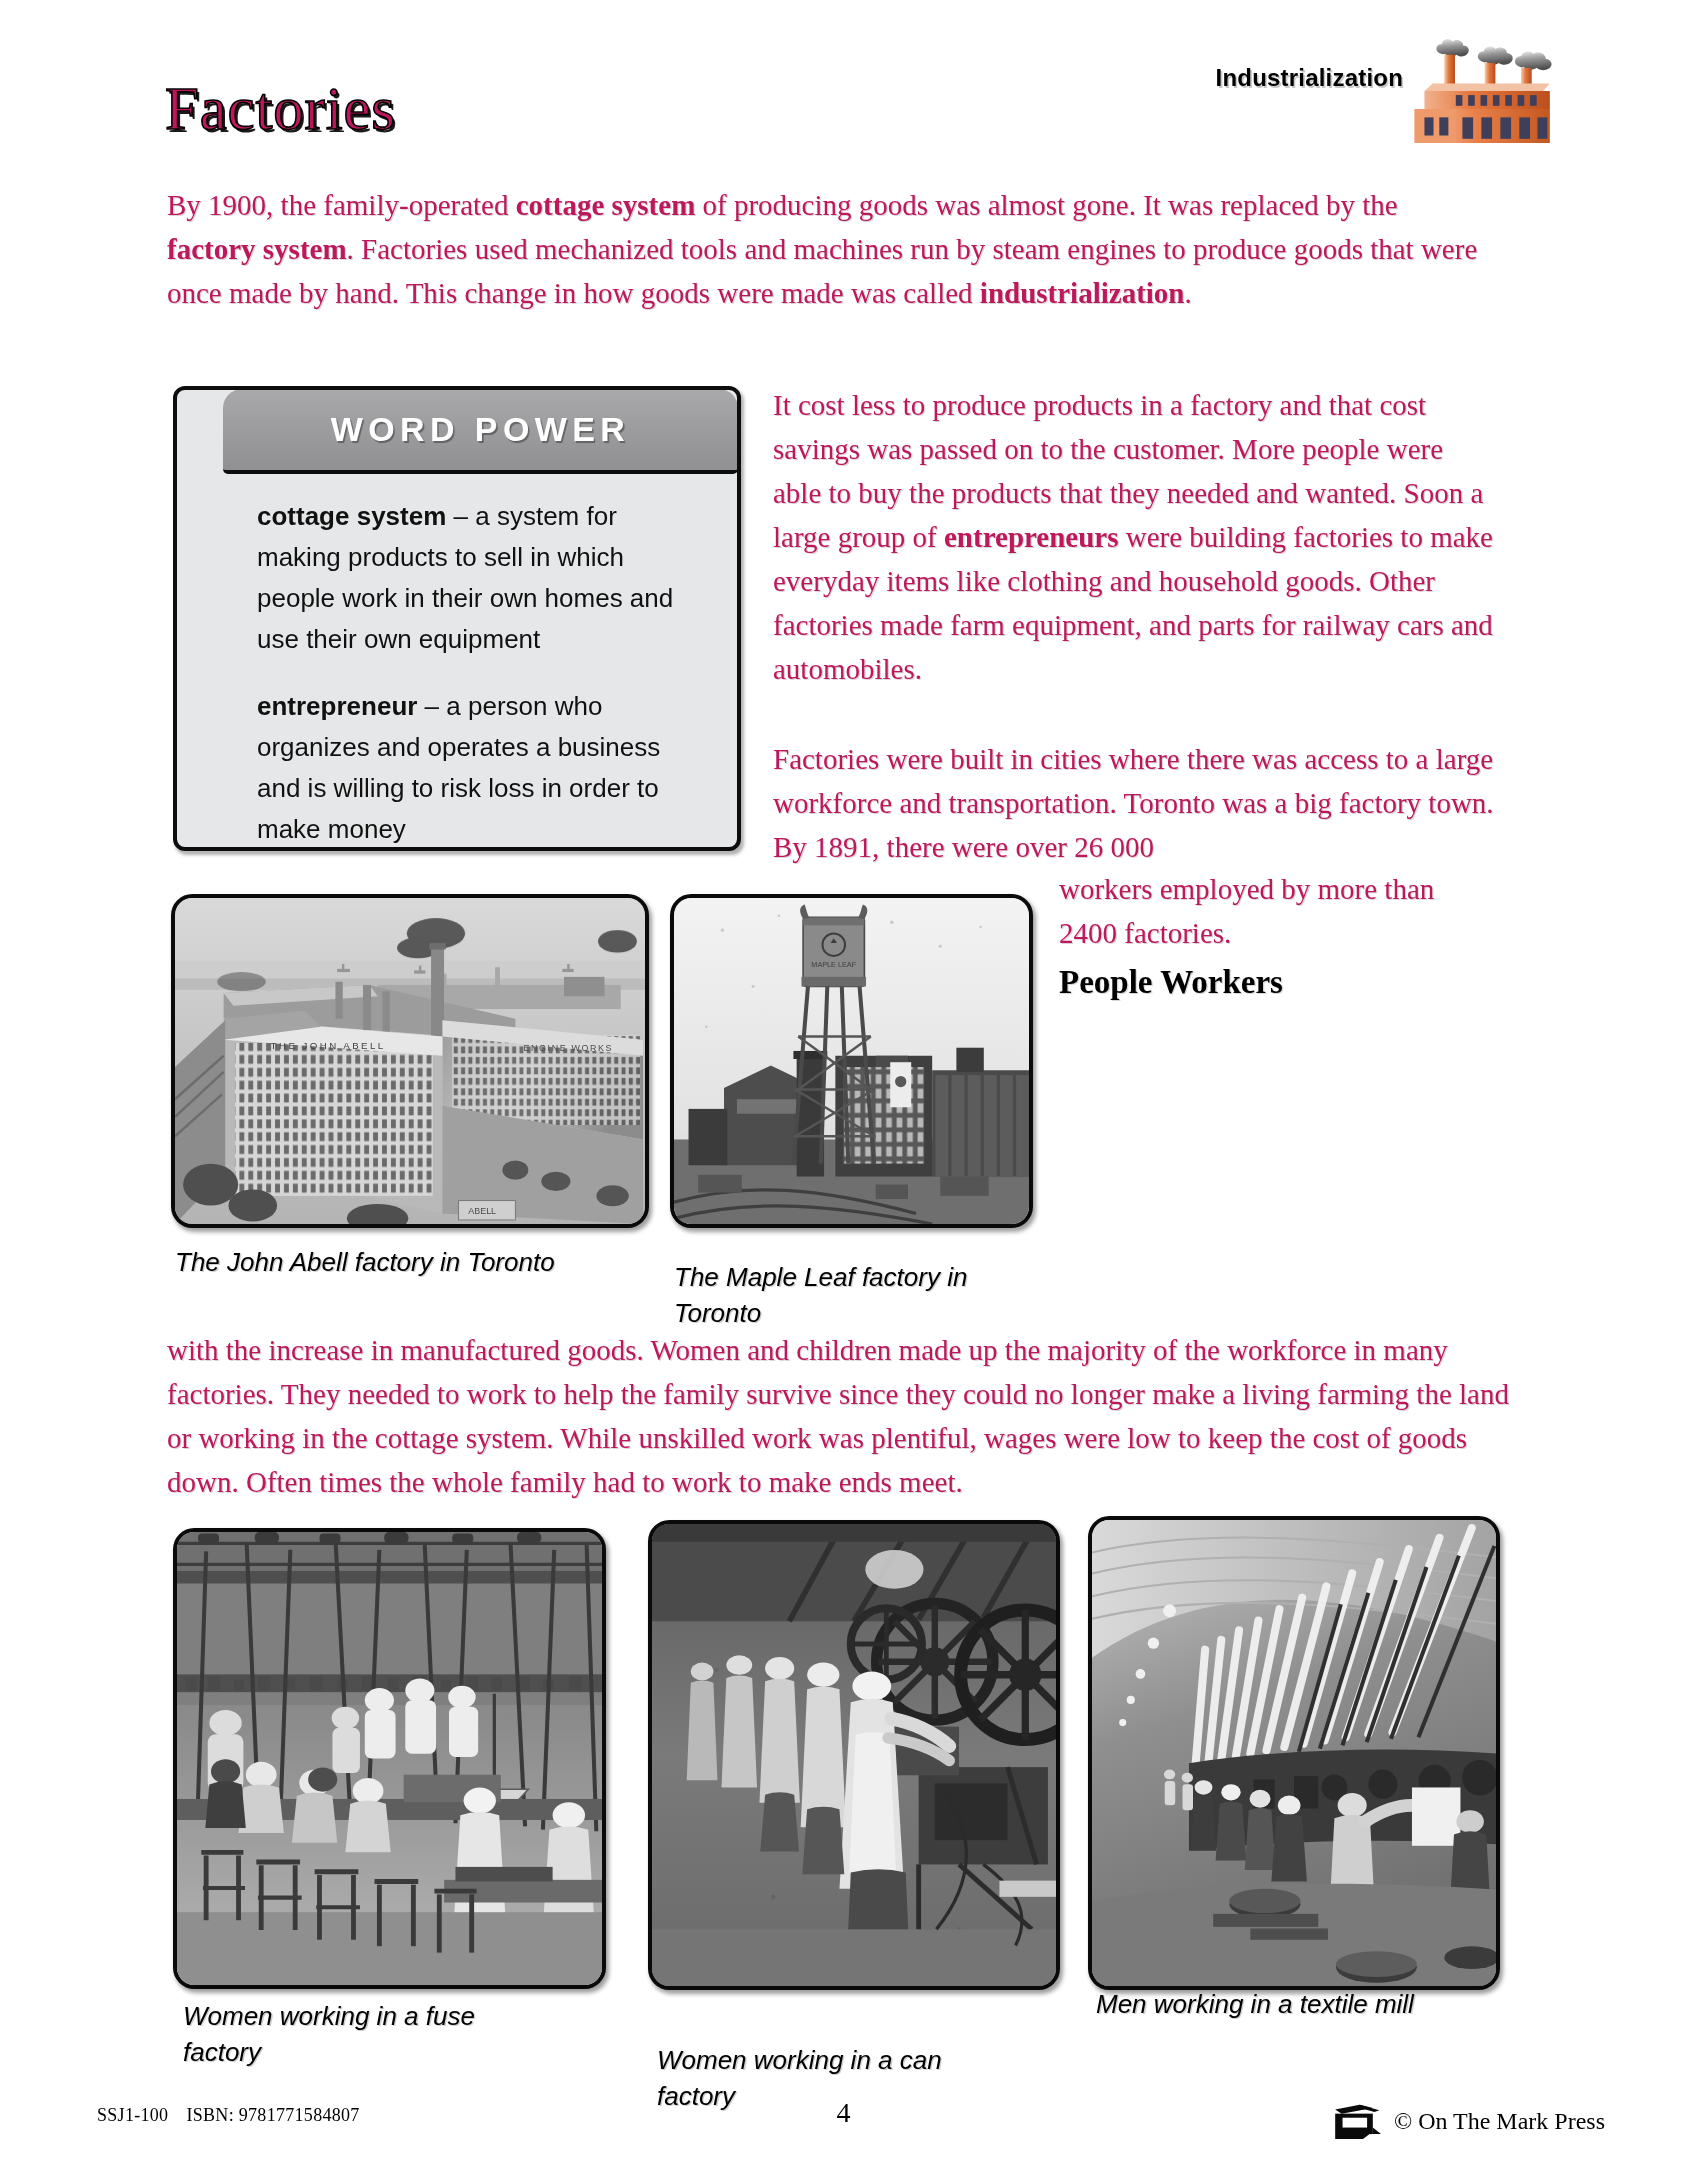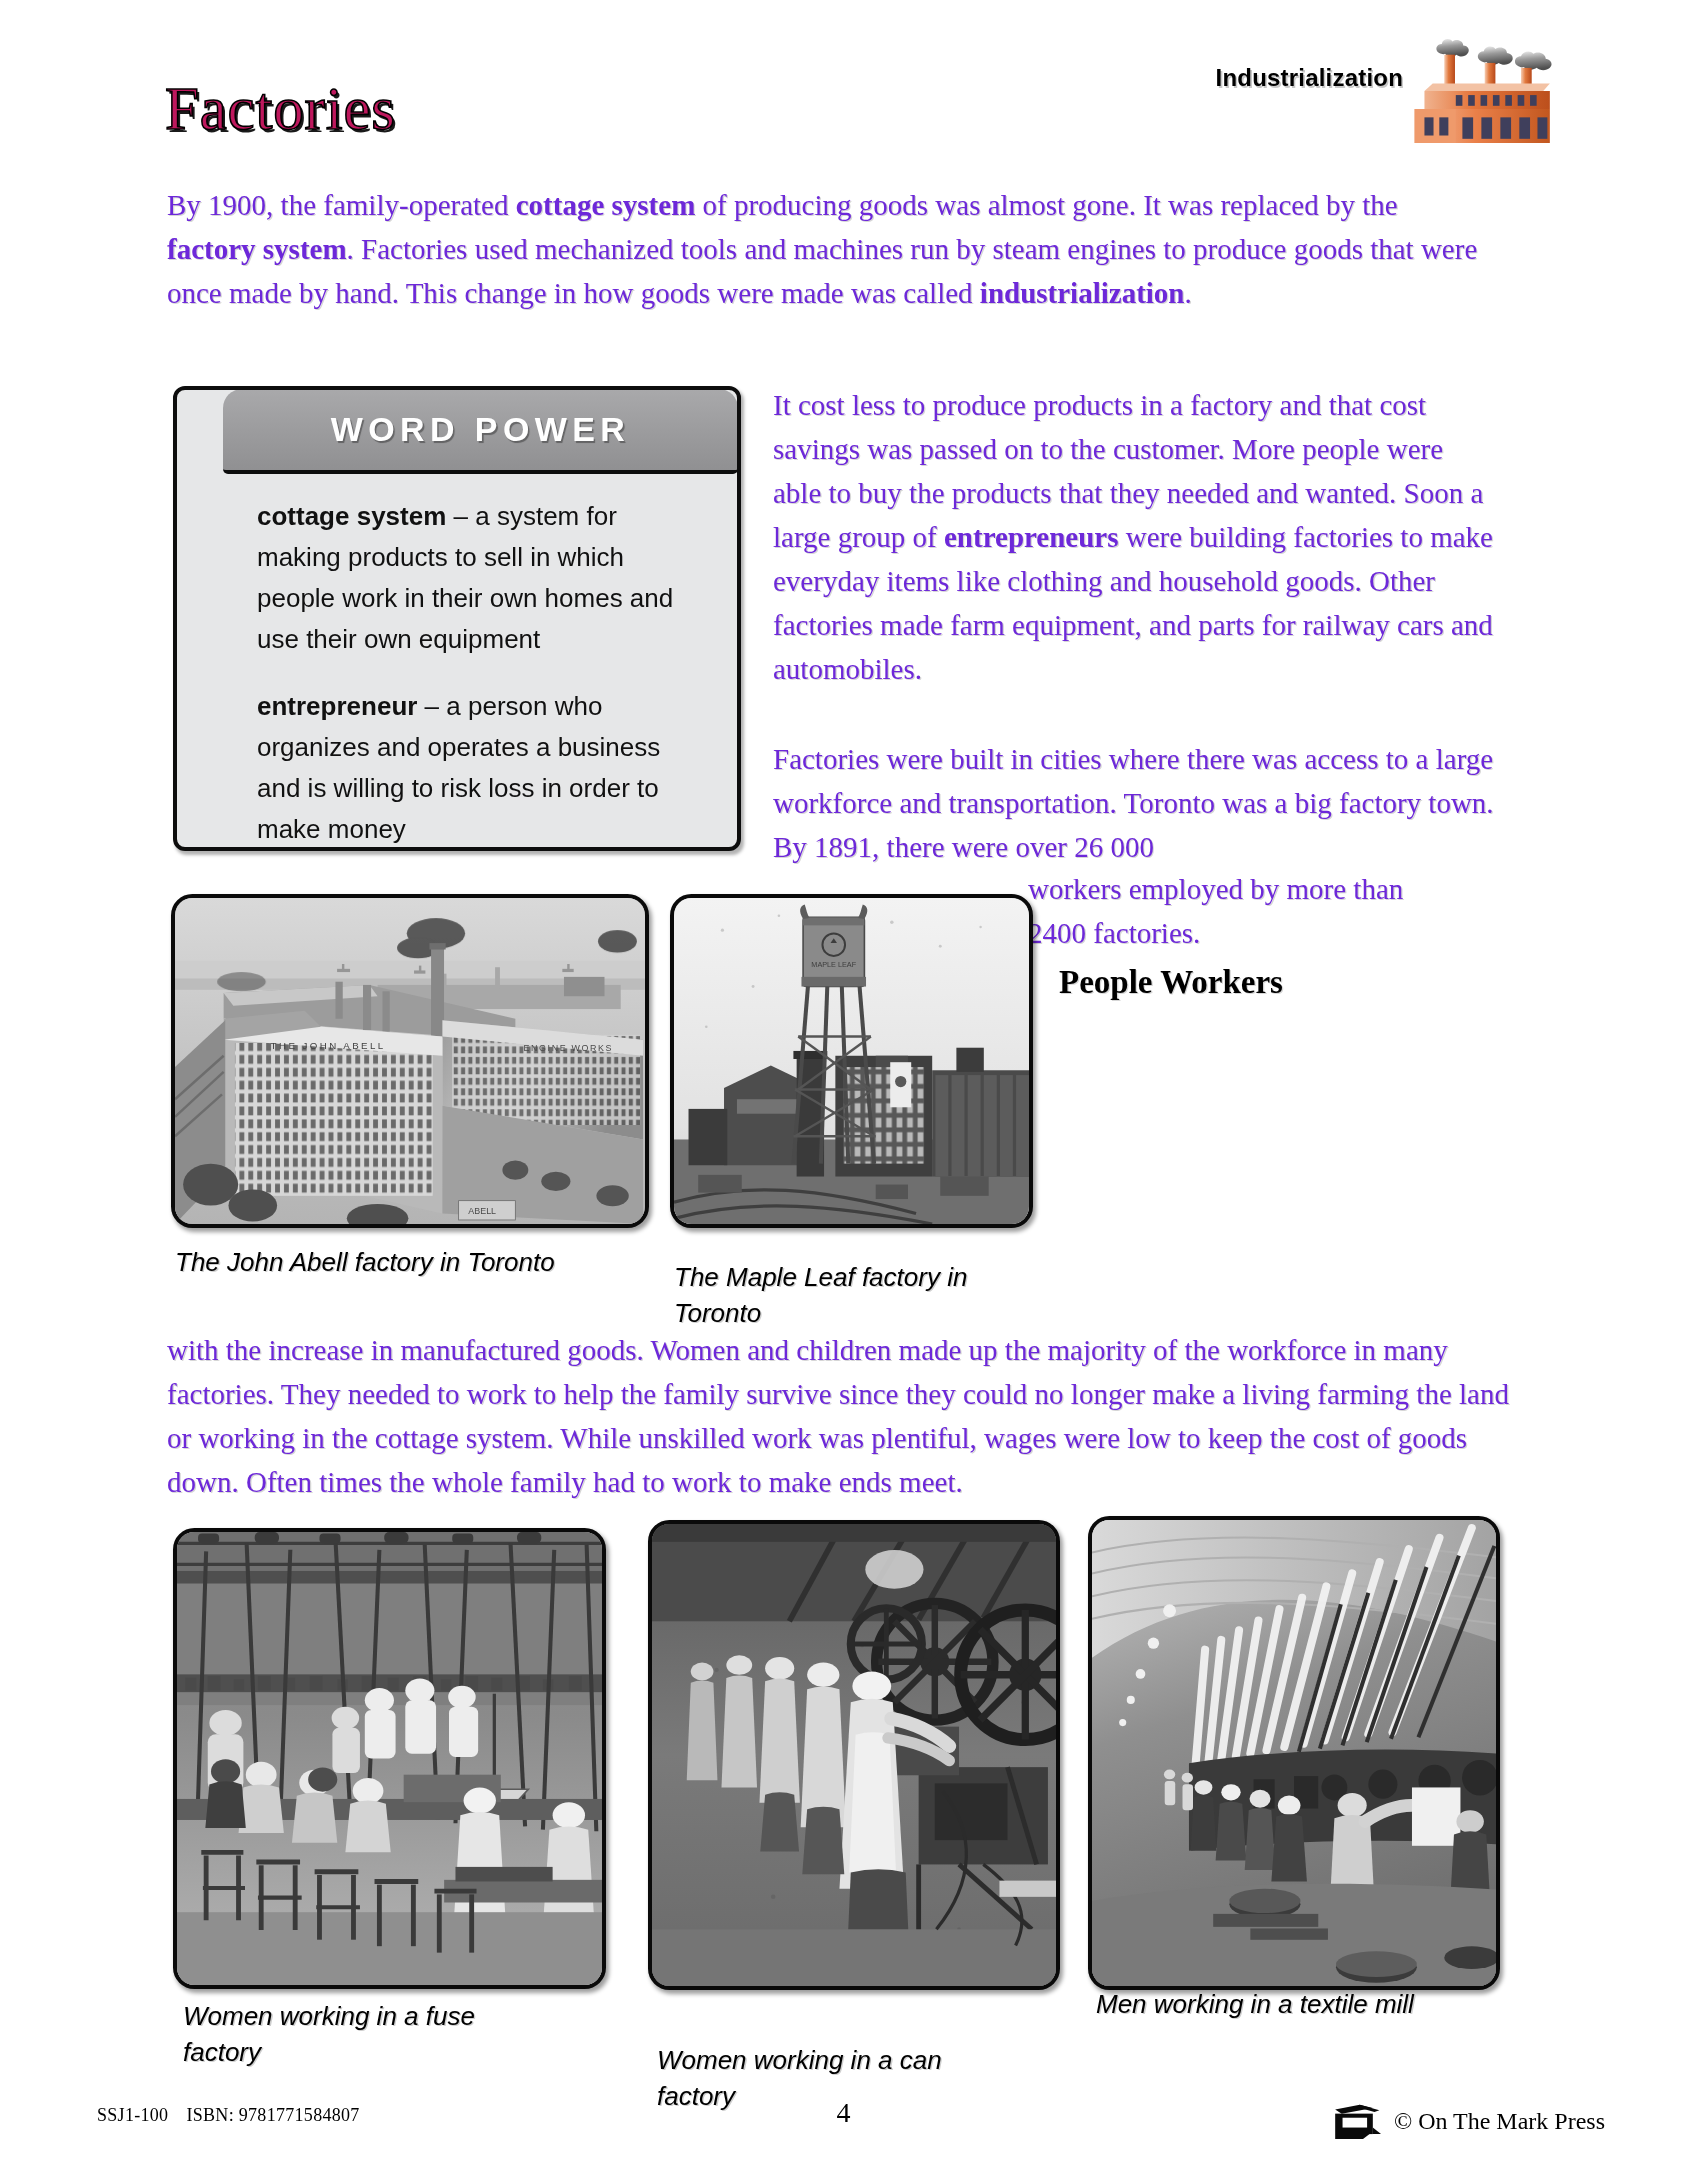--- a/index.html
+++ b/index.html
@@ -59,21 +59,21 @@
     top: 15px;
     width: 165px;
     height: 128px;
   }
 
   
   .body-text {
     font-family: "Liberation Serif", serif;
     font-size: 29px;
     line-height: 44px;
-    color: #6d28d9;
+    color: #be185d;
     text-shadow: 1.2px 1.2px 0 #d6d6d6;
   }
   .body-text b { font-weight: bold; }
 
   .intro {
     position: absolute;
     left: 167px;
     top: 183px;
     width: 1322px;
   }
@@ -131,21 +131,21 @@
     width: 723px;
   }
   .rcol-b {
     position: absolute;
     left: 773px;
     top: 737px;
     width: 723px;
   }
   .rcol-narrow {
     position: absolute;
-    left: 1028px;
+    left: 1059px;
     top: 867px;
     width: 439px;
   }
   .subhead {
     position: absolute;
     left: 1059px;
     top: 962px;
     font-family: "Liberation Serif", serif;
     font-weight: bold;
     font-size: 33px;

